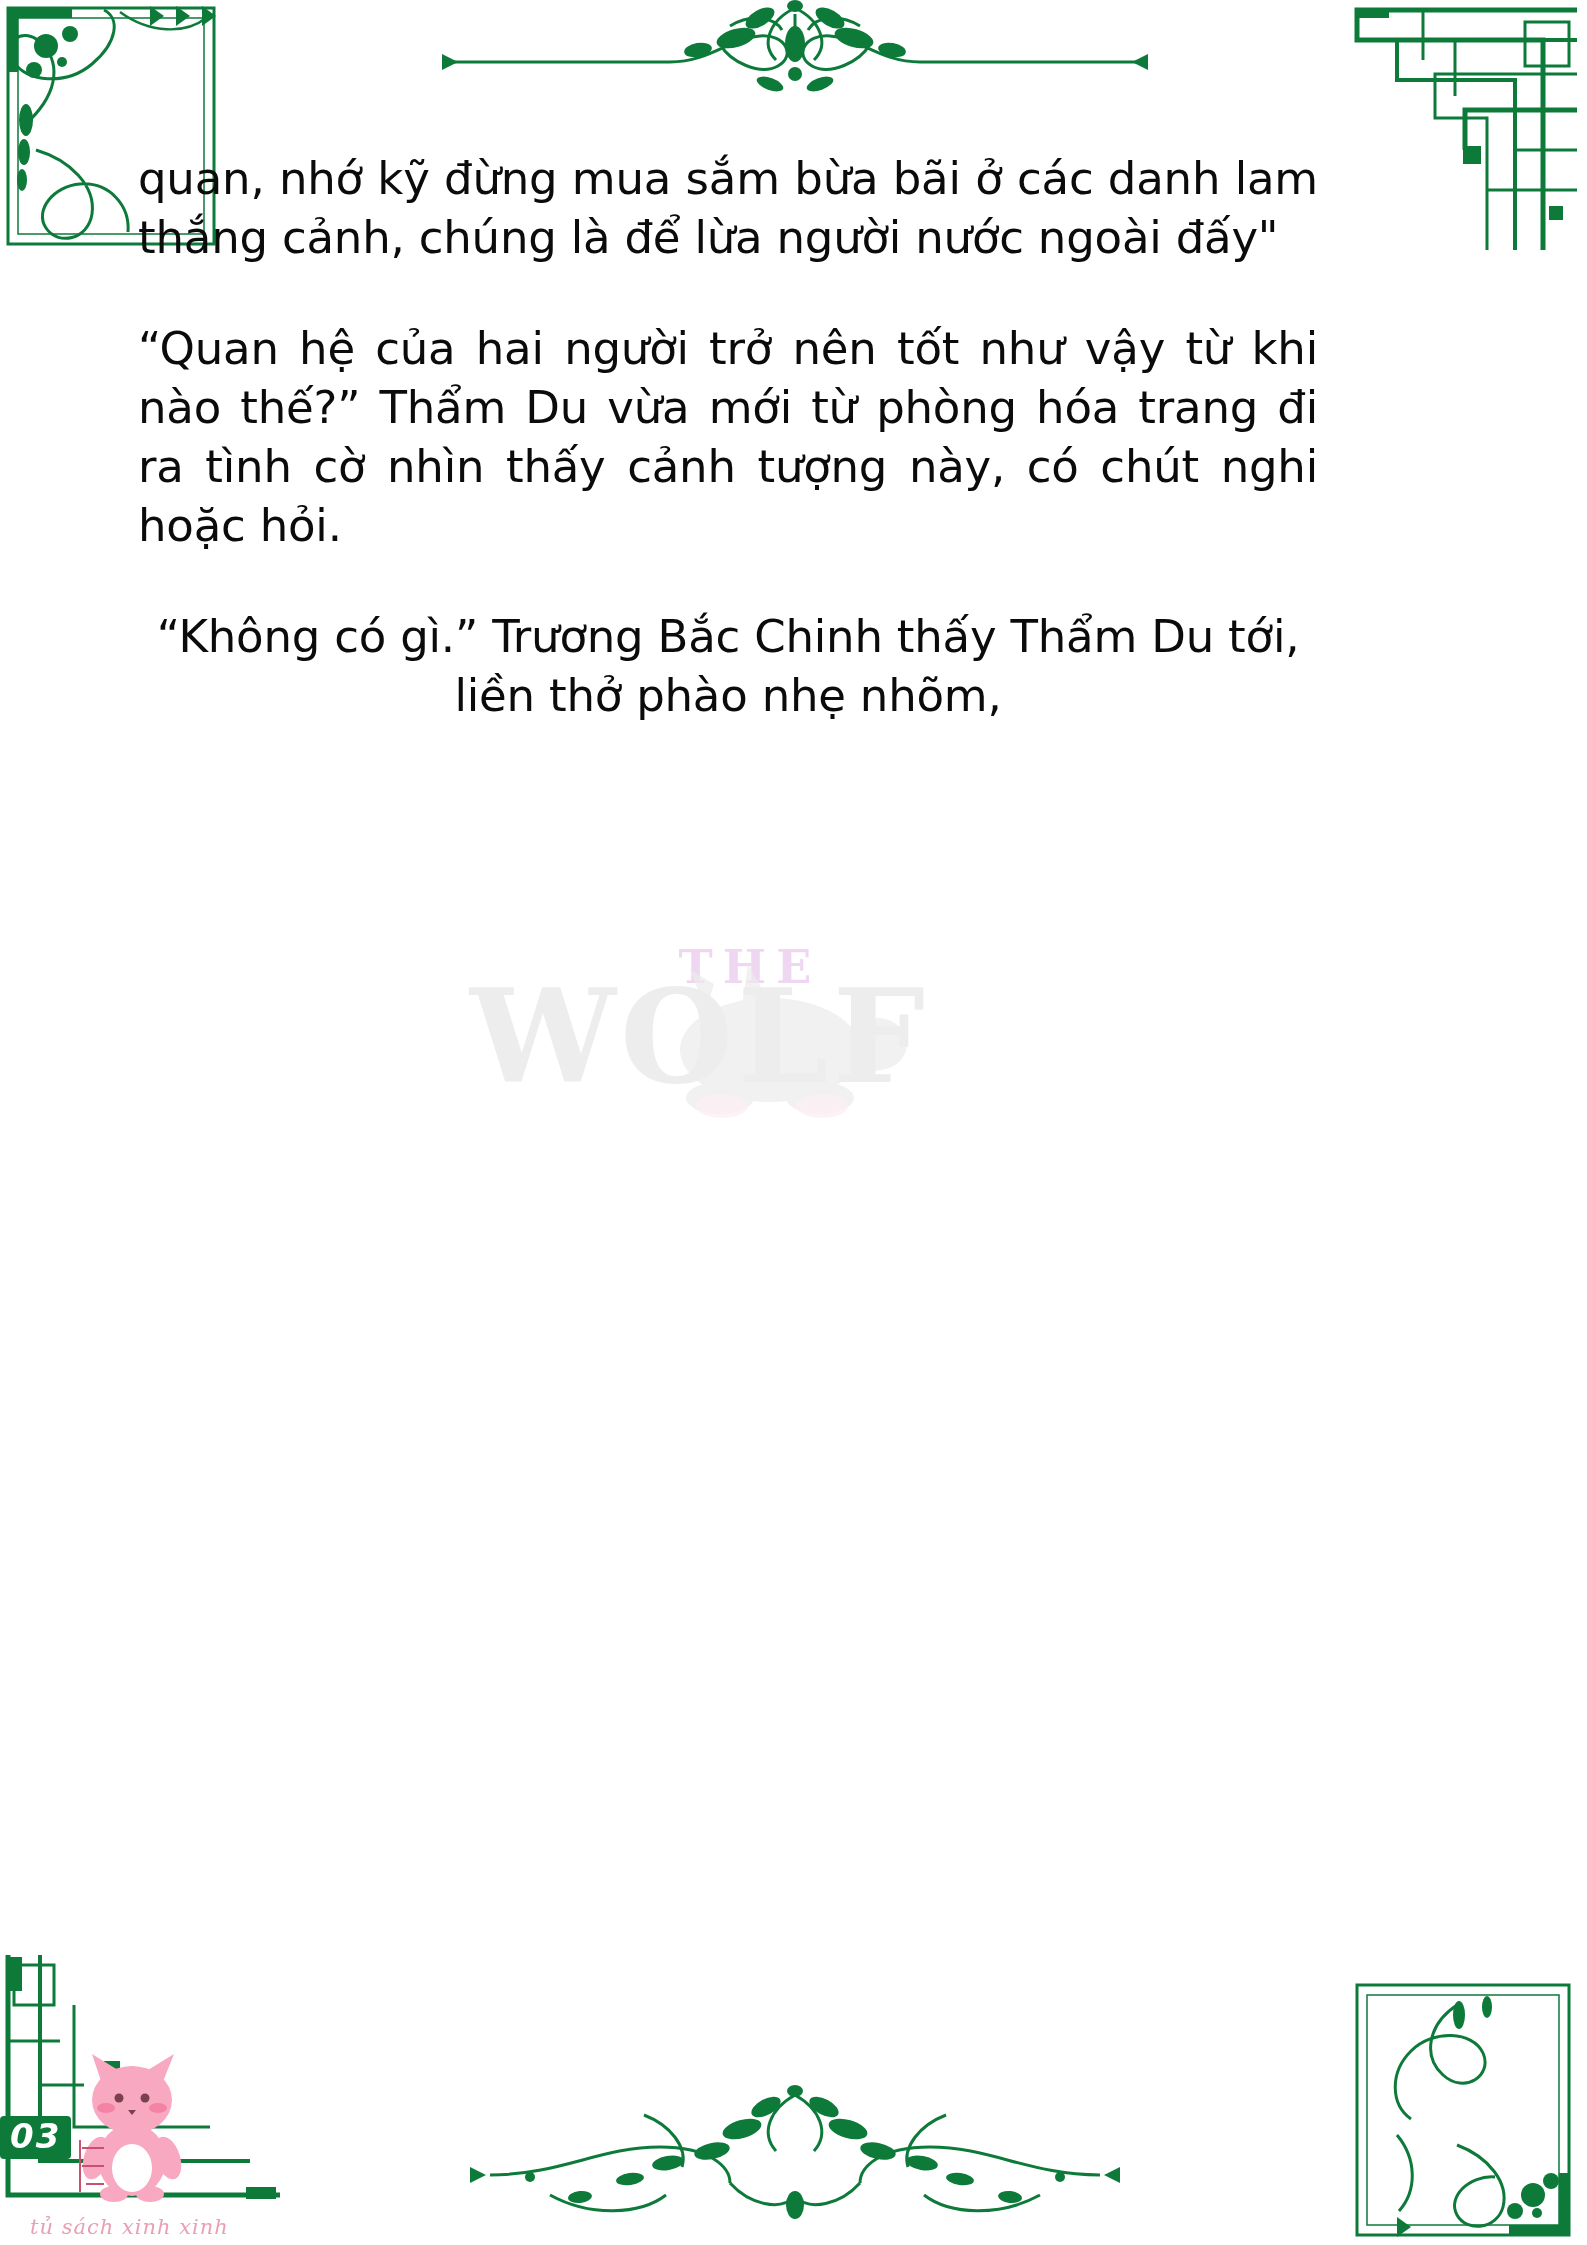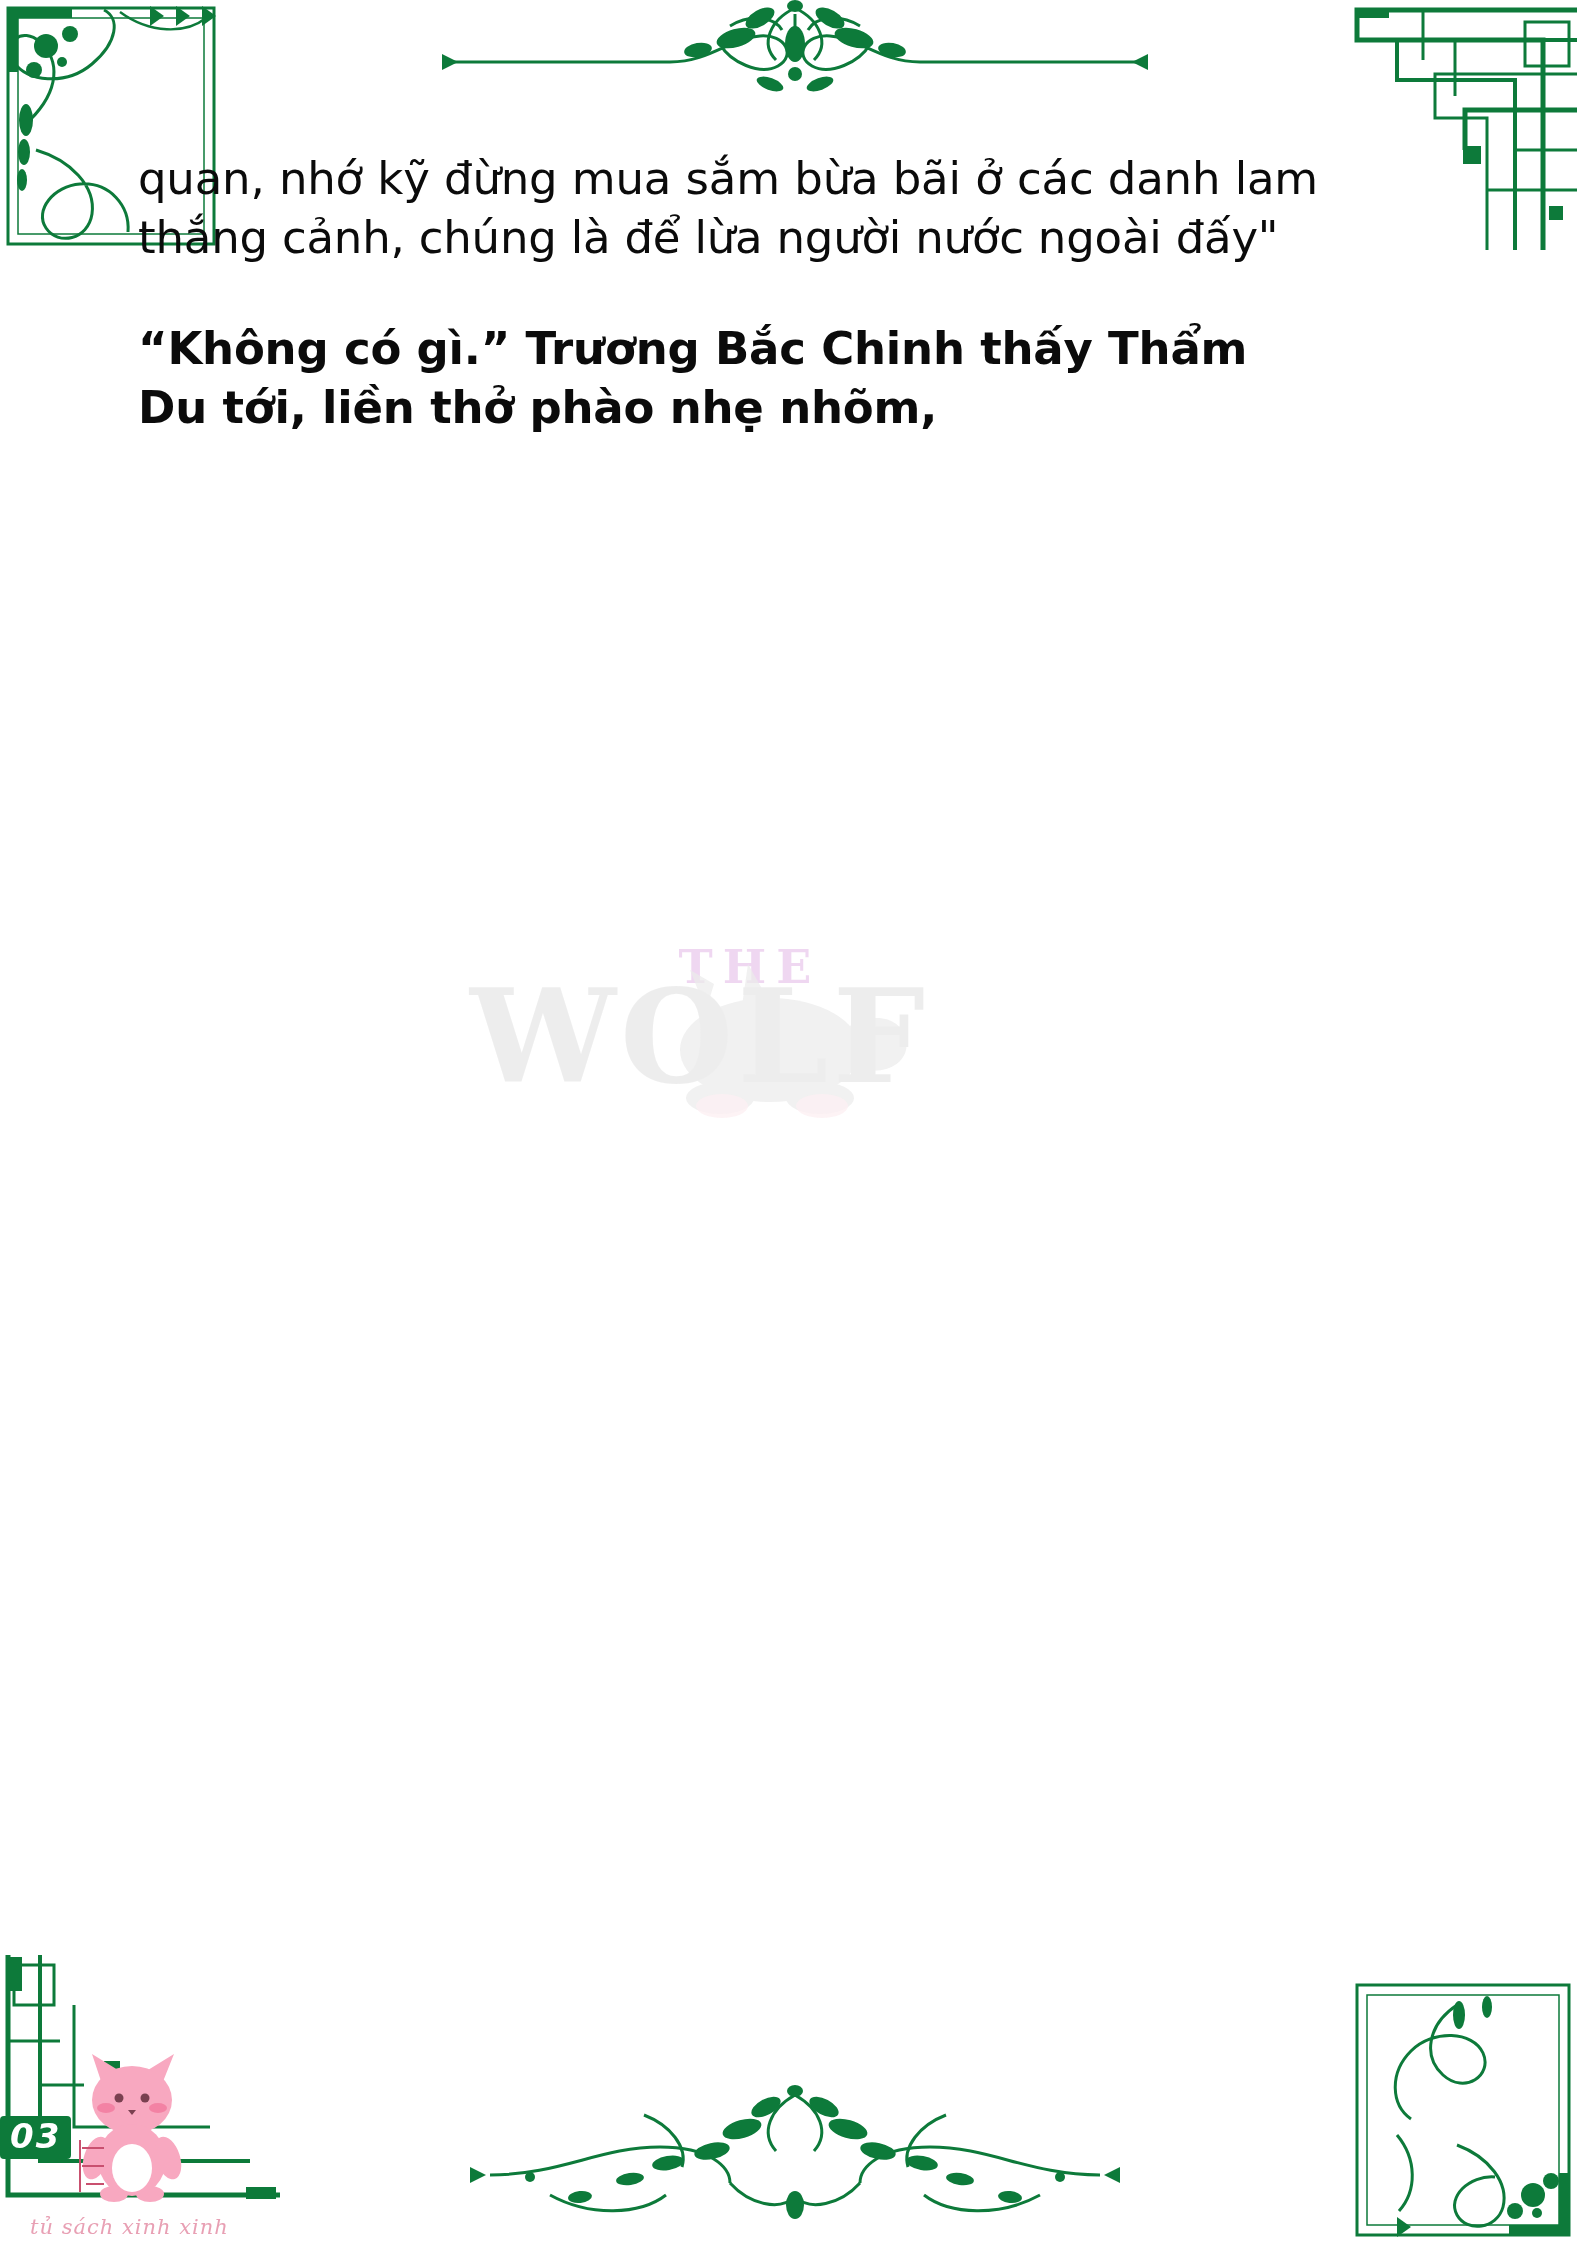--- a/index.html
+++ b/index.html
@@ -84,22 +84,21 @@
   }
   #content p {
     margin: 0 0 52px 0;
     text-align: justify;
     text-justify: inter-word;
   }
   #content p.last {
     margin-bottom: 0;
   }
   #content p.nojust {
-    text-align: left;
-    font-weight: bold;
+    text-align: center;
   }
 
   
   #page-number {
     position: absolute;
     left: 0;
     bottom: 86px;
     width: 100%;
     text-align: left;
     font-family: "DejaVu Sans", sans-serif;
@@ -229,20 +228,21 @@
       <g fill="#f0a8b8" opacity="0.8">
         <ellipse cx="252" cy="176" rx="26" ry="12"></ellipse>
         <ellipse cx="352" cy="176" rx="26" ry="12"></ellipse>
       </g>
     </svg>
     <div class="wm-big">WOLF</div>
   </div>
 
   <div id="content">
     <p>quan, nhớ kỹ đừng mua sắm bừa bãi ở các danh lam thắng cảnh, chúng là để lừa người nước ngoài đấy"</p>
+    <p>“Quan hệ của hai người trở nên tốt như vậy từ khi nào thế?” Thẩm Du vừa mới từ phòng hóa trang đi ra tình cờ nhìn thấy cảnh tượng này, có chút nghi hoặc hỏi.</p>
     <p class="last nojust">“Không có gì.” Trương Bắc Chinh thấy Thẩm Du tới, liền thở phào nhẹ nhõm,</p>
   </div>
 
   <svg class="orn orn-bl" width="300" height="300" viewBox="0 0 300 300" xmlns="http://www.w3.org/2000/svg">
     <g stroke="#0d7a3a" fill="none" stroke-width="5">
       <path d="M8 10 V 250 H 280"></path>
       <path d="M40 10 V 216 H 250" stroke-width="4"></path>
       <path d="M74 60 V 182 H 210" stroke-width="3"></path>
       <path d="M110 120 V 150 H 170" stroke-width="3"></path>
       <rect x="14" y="20" width="40" height="40" stroke-width="3"></rect>

